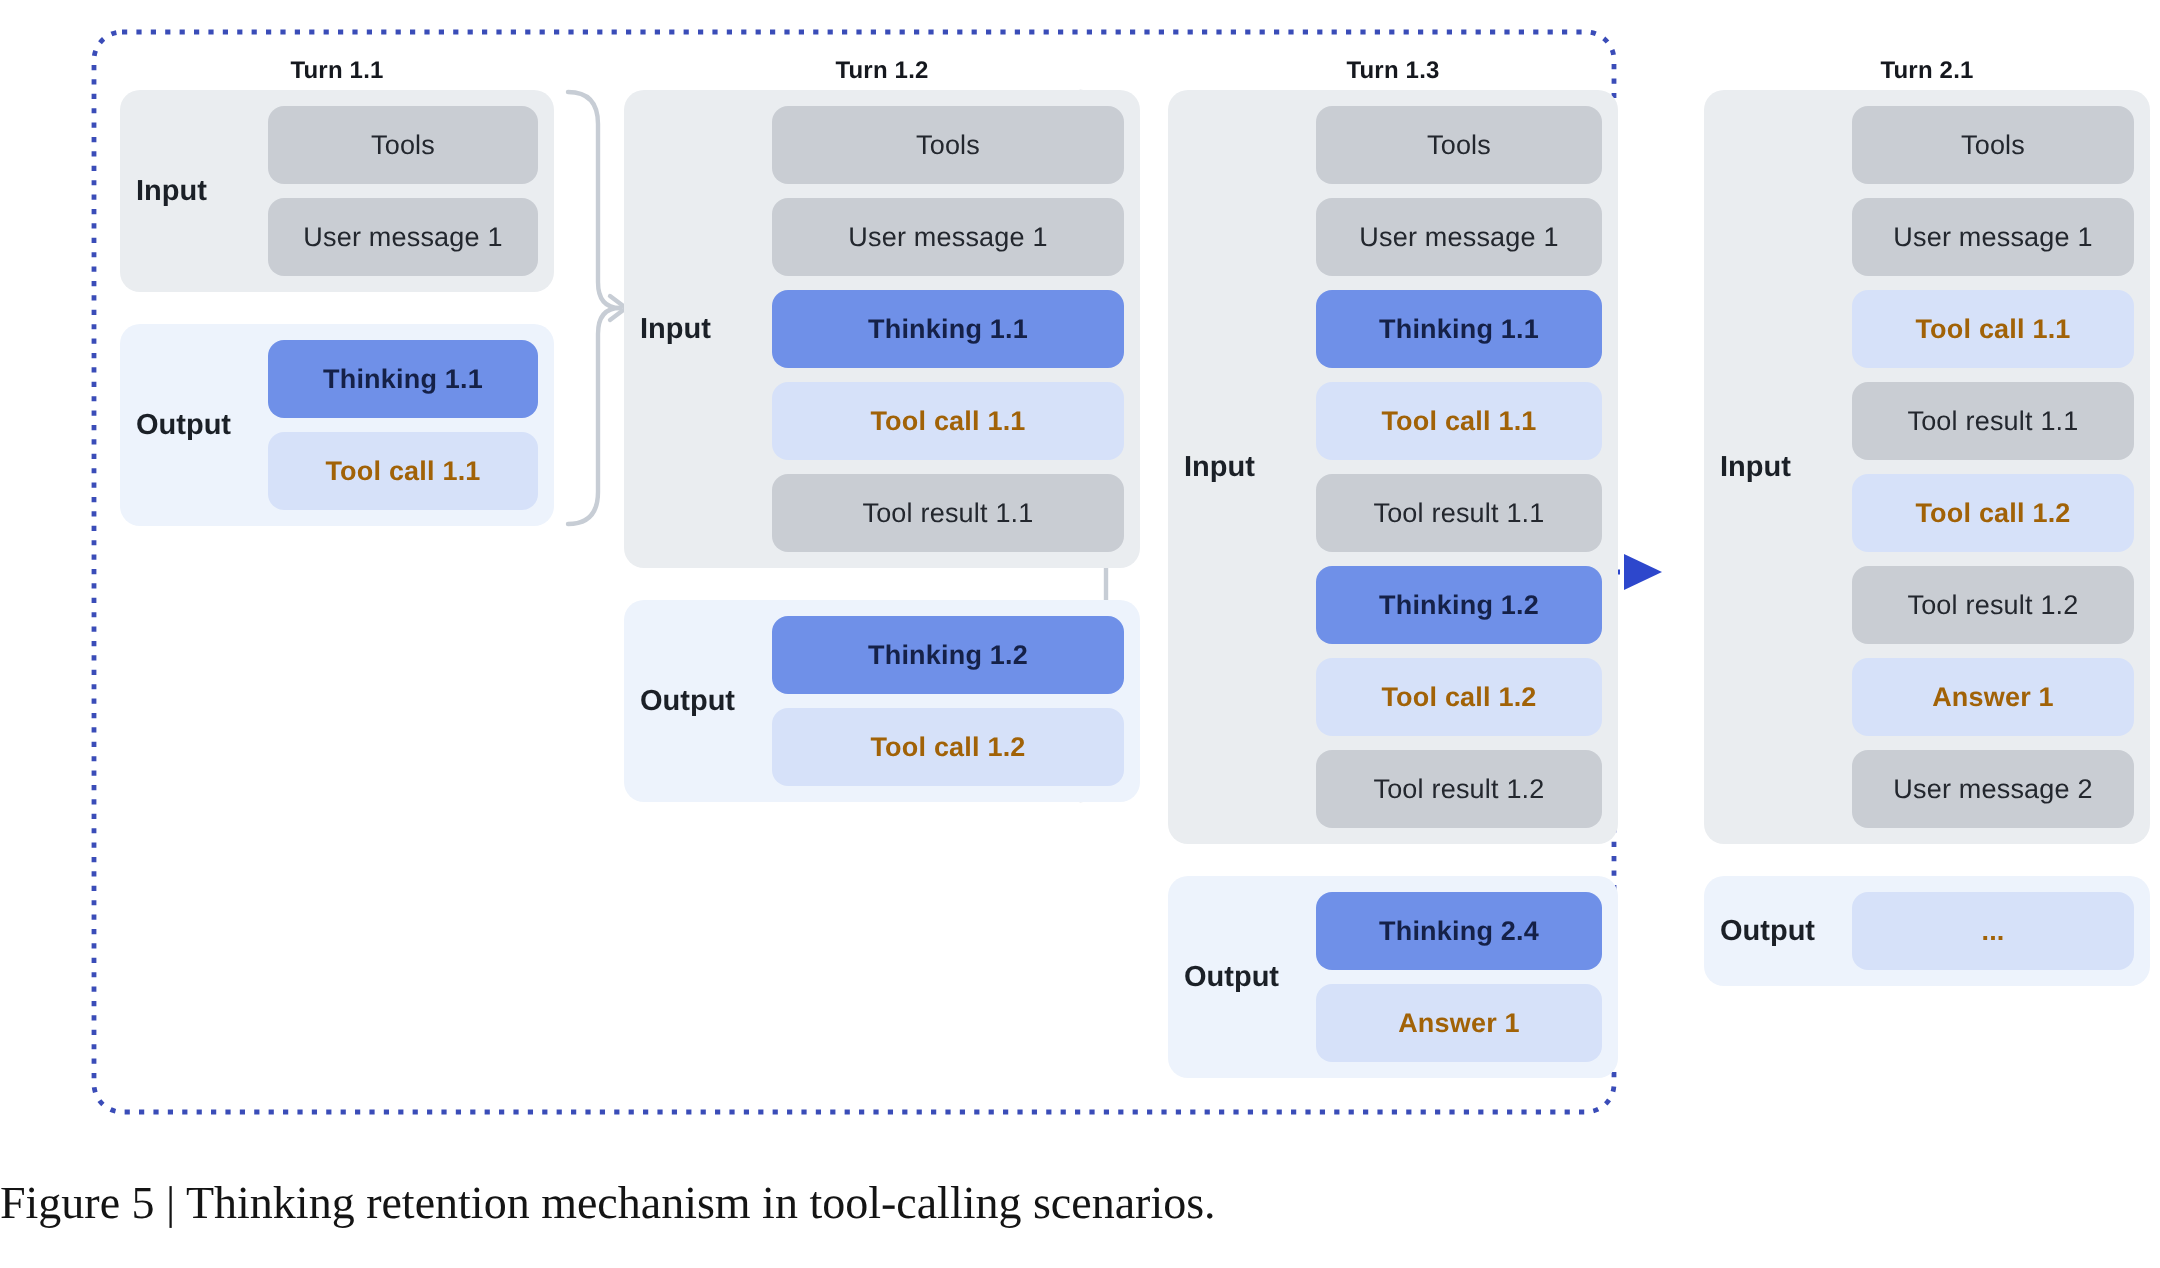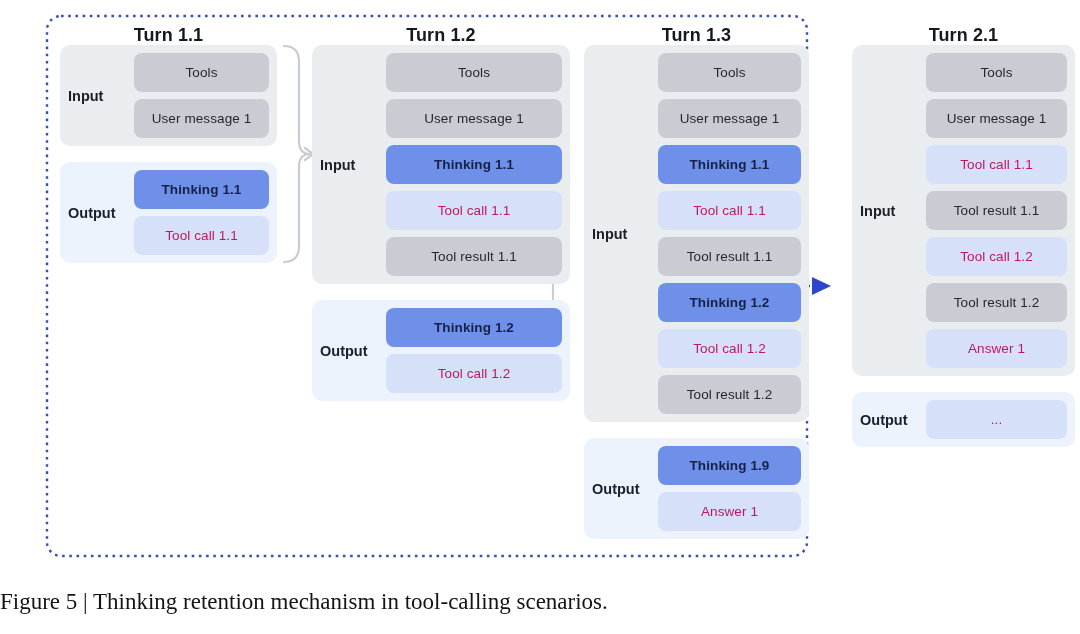--- a/index.html
+++ b/index.html
@@ -8,37 +8,37 @@
     font-family:"Liberation Sans", sans-serif;overflow:hidden;
   }
   .overlay{position:absolute;left:0;top:0;width:1080px;height:634px;pointer-events:none;}
   .col{position:absolute;}
   .col1{left:60px;top:26px;width:217px;}
   .col2{left:312px;top:26px;width:258px;}
   .col3{left:584px;top:26px;width:225px;}
   .col4{left:852px;top:26px;width:223px;}
   .col-title{
     height:19px;line-height:19px;text-align:center;
-    font-size:18px;font-weight:700;color:#15181e;letter-spacing:0.1px;
+    font-size:12px;font-weight:700;color:#15181e;letter-spacing:0.1px;
   }
   .group{border-radius:10px;padding:8px;display:flex;align-items:center;}
   .group.input-bg{background:#EAEDF0;}
   .group.output-bg{background:#EDF3FC;margin-top:16px;}
   .group-label{
     flex:0 0 66px;width:66px;text-align:left;
     font-size:14.5px;font-weight:600;color:#1b2027;
   }
   .boxes{flex:1;display:flex;flex-direction:column;gap:7px;}
   .box{
     height:39px;border-radius:8px;display:flex;align-items:center;justify-content:center;
     font-size:13.5px;font-weight:500;letter-spacing:0.1px;
   }
   .box.ctx{background:#C9CDD3;color:#23272e;}
   .box.think{background:#6F90E8;color:#152148;font-weight:600;text-align:center;}
-  .box.act{background:#D6E1F9;color:#be185d;}
+  .box.act{background:#D6E1F9;color:#a16207;font-weight:bold;}
   .caption{
     position:absolute;left:0px;top:589px;
     font-family:"Liberation Serif", serif;font-size:23px;color:#141414;
     white-space:nowrap;
   }
 </style>
 </head>
 <body>
 
 <div class="canvas">
@@ -111,38 +111,39 @@
         <div class="box act">Tool call 1.1</div>
         <div class="box ctx">Tool result 1.1</div>
         <div class="box think">Thinking 1.2</div>
         <div class="box act">Tool call 1.2</div>
         <div class="box ctx">Tool result 1.2</div>
       </div>
     </div>
     <div class="group output-bg">
       <div class="group-label">Output</div>
       <div class="boxes">
-        <div class="box think">Thinking 1.9</div>
+        <div class="box think">Thinking 2.4</div>
         <div class="box act">Answer 1</div>
       </div>
     </div>
   </div>
 
   <div class="col col4">
     <div class="col-title">Turn 2.1</div>
     <div class="group input-bg">
       <div class="group-label">Input</div>
       <div class="boxes">
         <div class="box ctx">Tools</div>
         <div class="box ctx">User message 1</div>
         <div class="box act">Tool call 1.1</div>
         <div class="box ctx">Tool result 1.1</div>
         <div class="box act">Tool call 1.2</div>
         <div class="box ctx">Tool result 1.2</div>
         <div class="box act">Answer 1</div>
+        <div class="box ctx">User message 2</div>
       </div>
     </div>
     <div class="group output-bg">
       <div class="group-label">Output</div>
       <div class="boxes">
         <div class="box act">...</div>
       </div>
     </div>
   </div>
 

